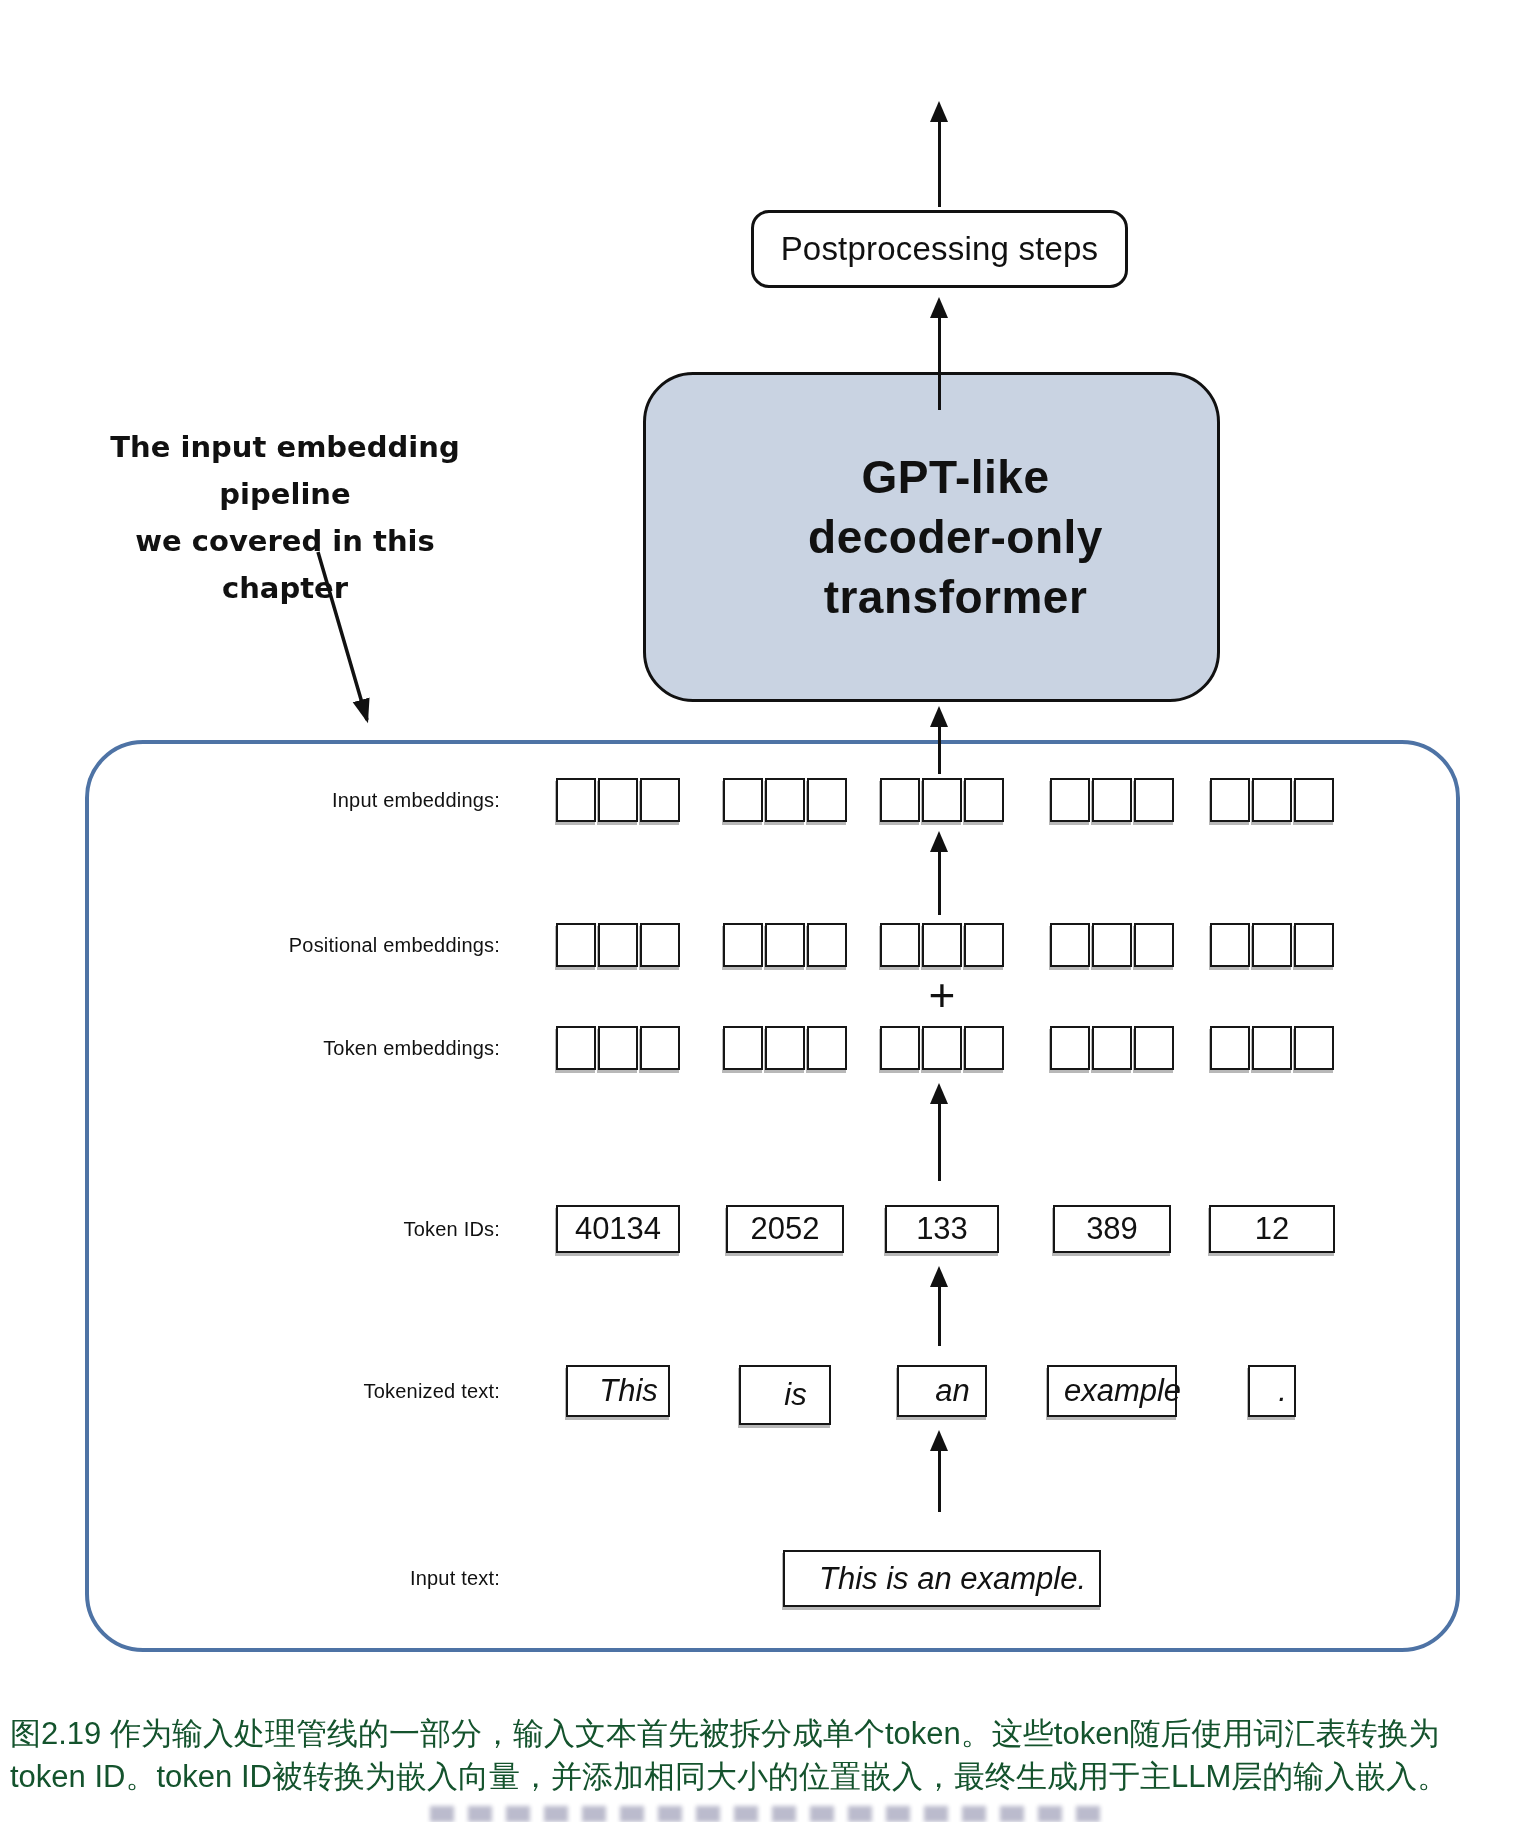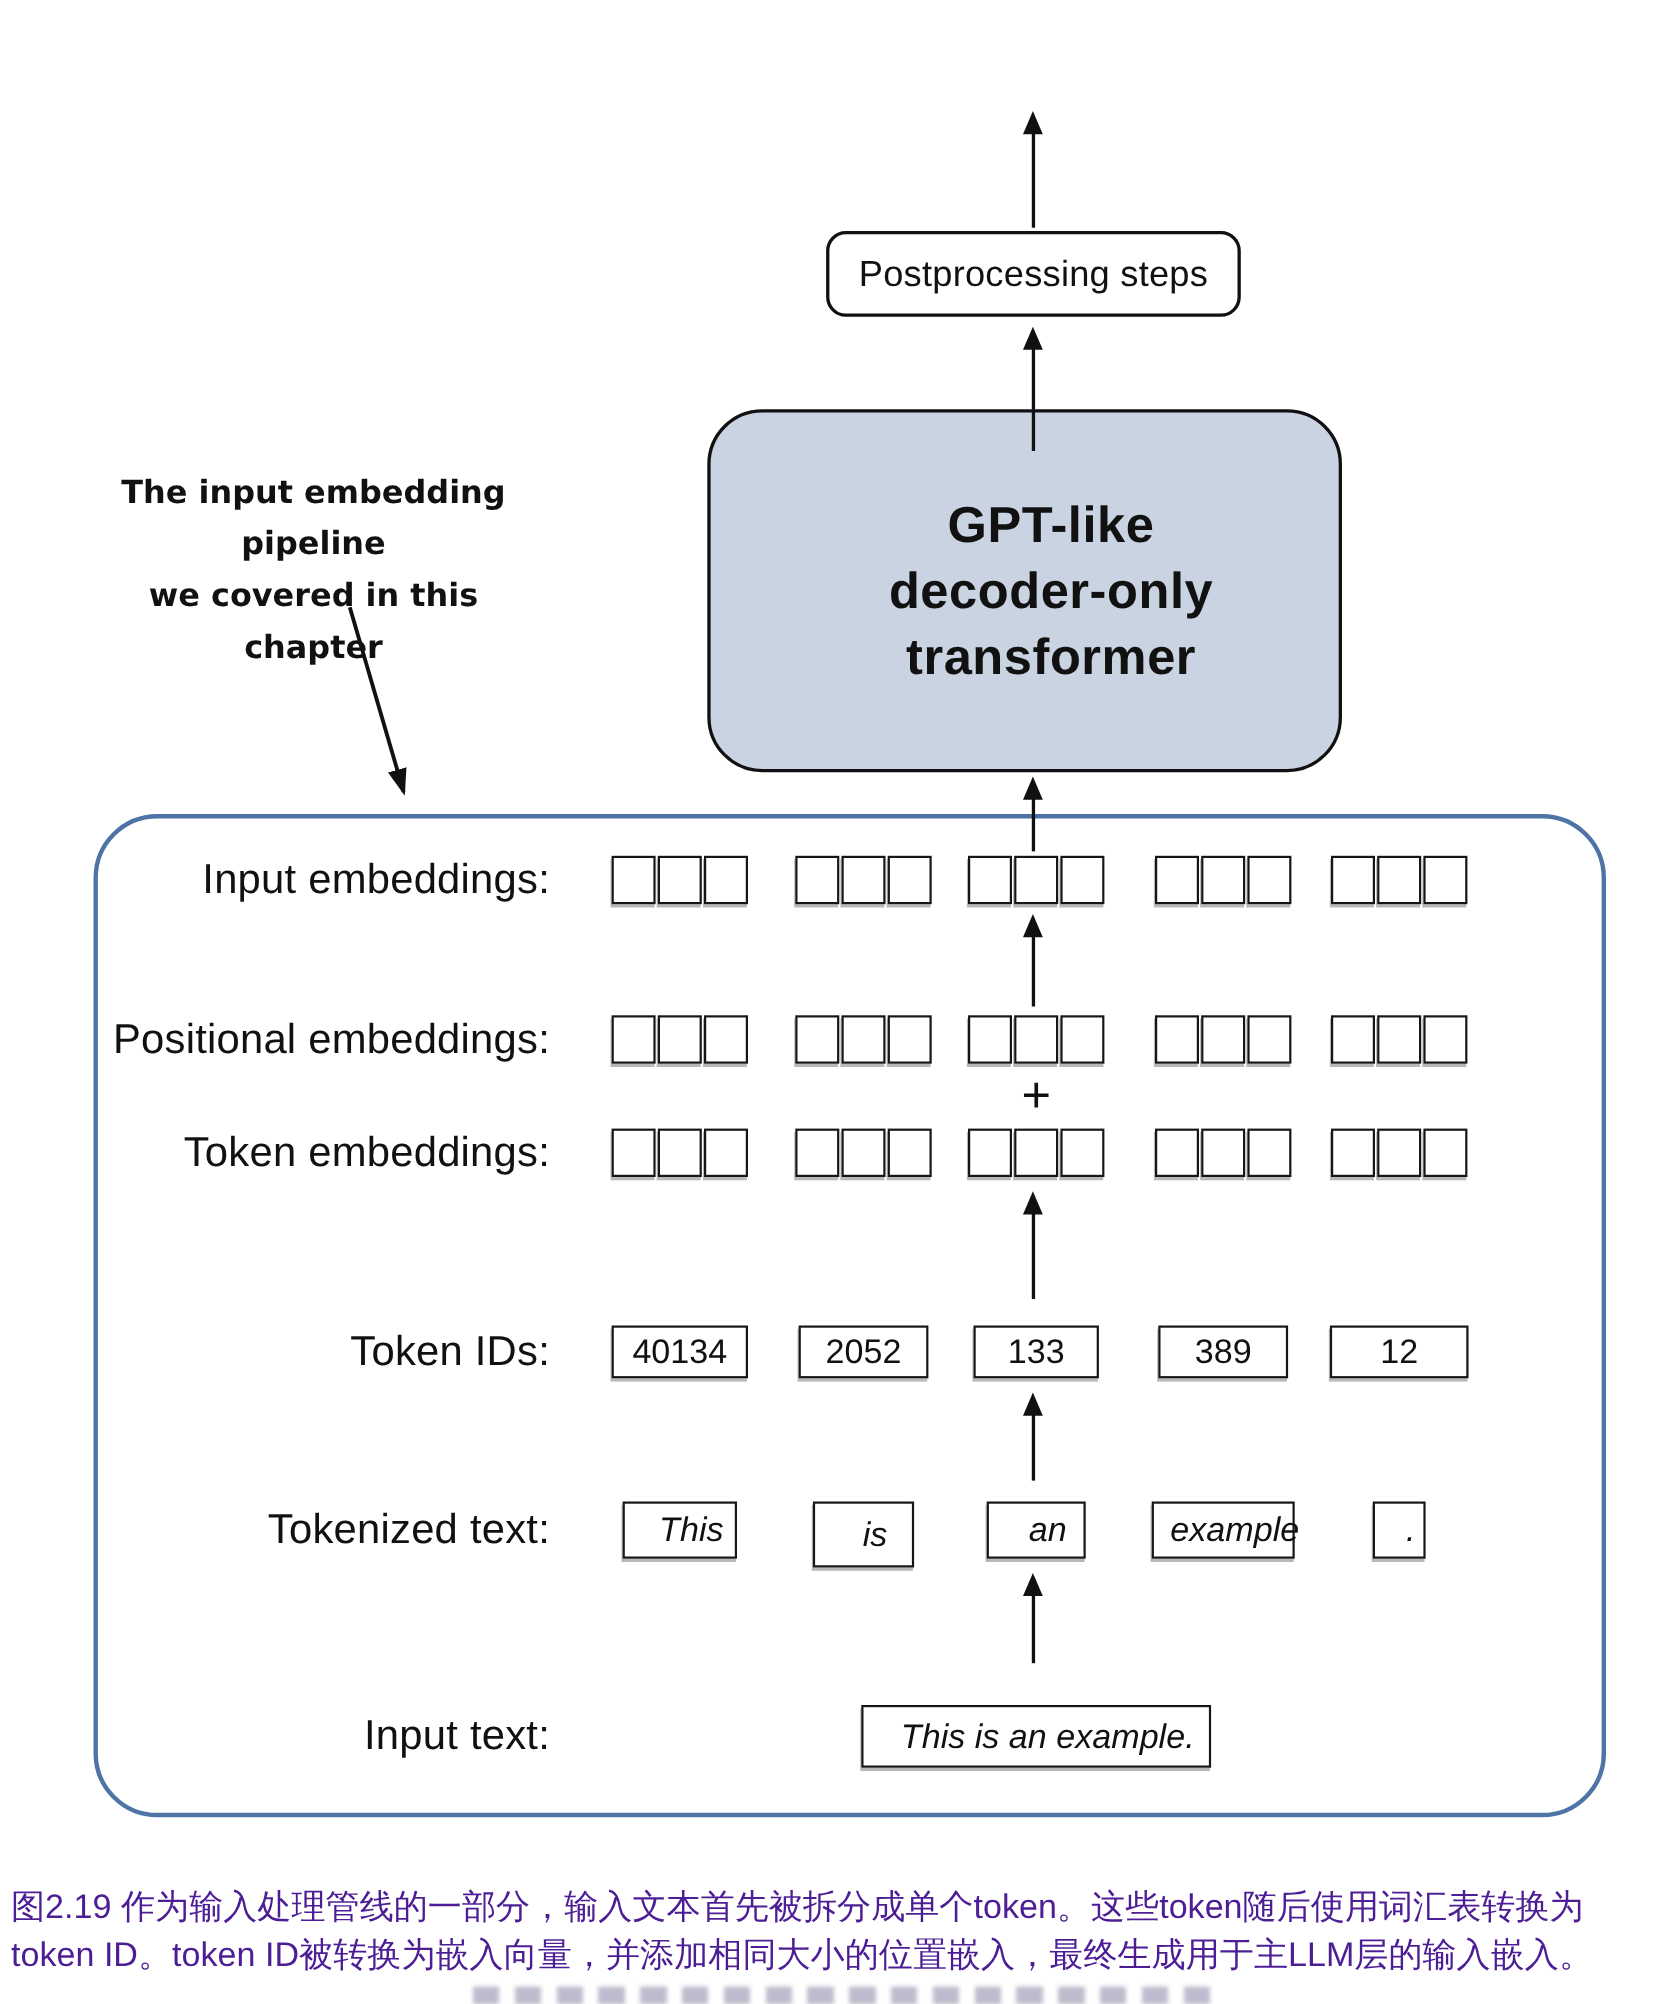--- a/index.html
+++ b/index.html
@@ -36,40 +36,40 @@
   }
   
   .annotation{
     position:absolute;left:70px;top:424px;width:430px;text-align:center;
     font-family:"DejaVu Sans",sans-serif;font-weight:bold;font-size:29px;line-height:47px;
   }
   .ann-arrow{position:absolute;left:295px;top:542px;}
   
   .rowlabel{
     position:absolute;left:100px;width:400px;text-align:right;
-    font-size:38px;line-height:36px;letter-spacing:.2px;
+    font-size:20px;line-height:36px;letter-spacing:.2px;
   }
   
   .sq-group{position:absolute;display:flex;gap:2px;}
   .sq{
     display:block;width:40px;height:44px;box-sizing:border-box;background:#fff;
     border:2.5px solid #161616;box-shadow:-1px 3px 0 rgba(0,0,0,.28);
   }
   
   .plus{position:absolute;left:912px;top:968px;width:60px;text-align:center;font-size:46px;font-weight:normal;}
   
   .tbox{
     position:absolute;display:flex;align-items:center;justify-content:center;box-sizing:border-box;
     background:#fff;border:2.5px solid #161616;box-shadow:-1px 3px 0 rgba(0,0,0,.28);
     font-size:31px;
   }
   .italic{font-style:italic;padding-left:21px;}
   
   .caption{
-    position:absolute;left:10px;width:1500px;color:#4c1d95;
+    position:absolute;left:10px;width:1500px;color:#14532d;
     font-size:31px;line-height:42px;font-family:"Liberation Sans",sans-serif;
   }
   .cap1{top:1713px;}
   .cap2{top:1756px;}
   .cap3{
     position:absolute;left:430px;top:1806px;width:680px;height:16px;opacity:.3;
     background:repeating-linear-gradient(90deg,#23235c 0 24px,transparent 24px 38px);
     filter:blur(2px);
   }
 </style>

